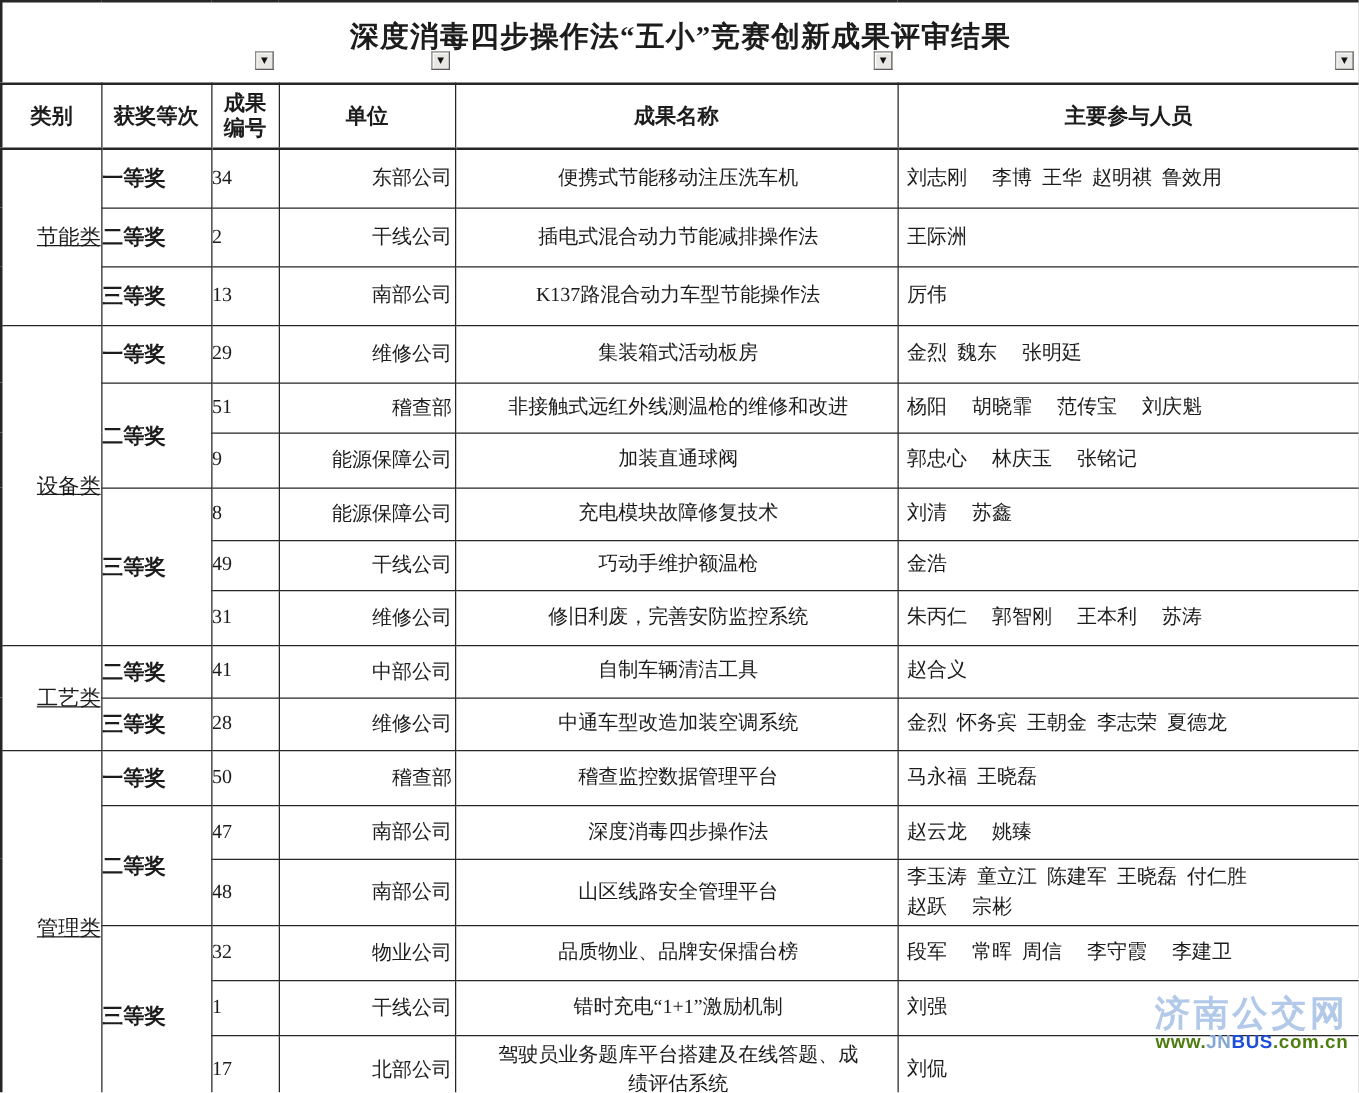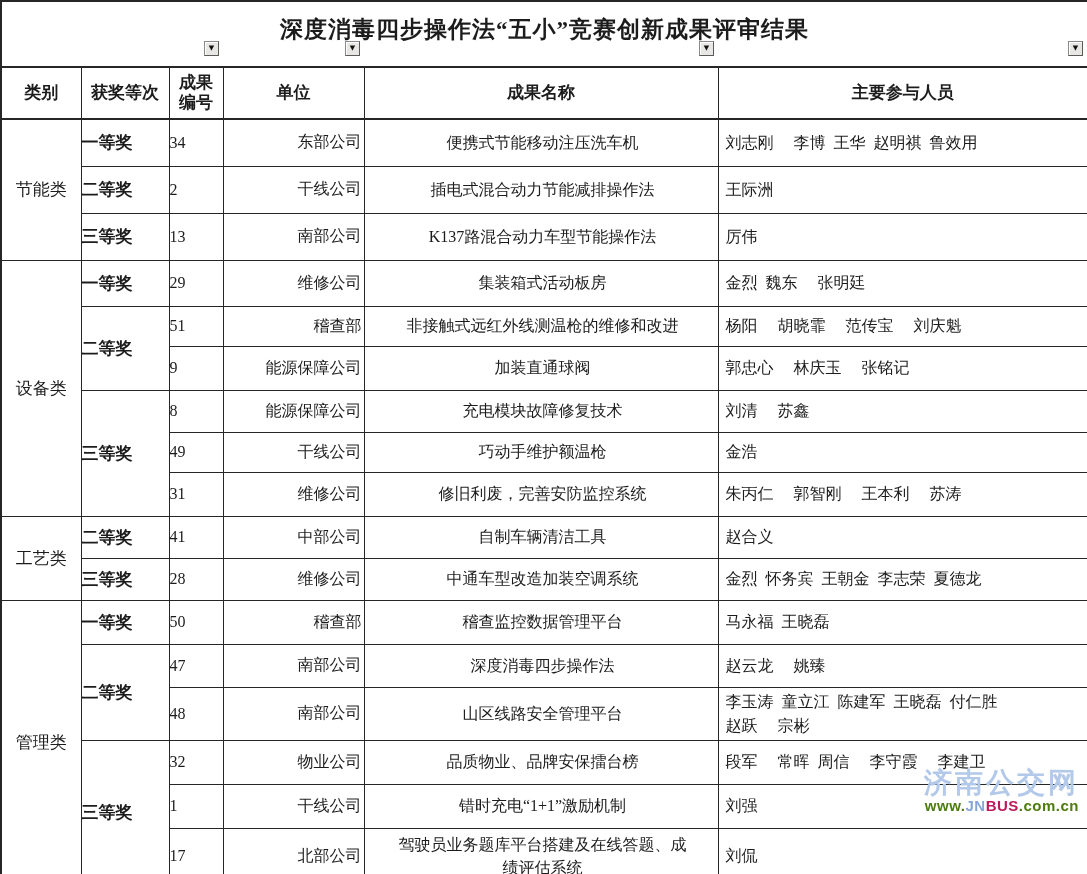--- a/index.html
+++ b/index.html
@@ -29,21 +29,21 @@
   }
   tr.hdr th {
     height:50px;
     font-size:17px; font-weight:bold;
     text-align:center; vertical-align:middle;
     border-bottom:2px solid #262626;
     line-height:1.2;
     padding:0;
   }
   td { font-size:16px; vertical-align:middle; }
-  .cat-cell   { text-align:center; font-size:17px; padding:0; }
+  .cat-cell   { text-align:right; font-size:17px; padding:0;text-decoration:underline; }
   .award-cell { font-size:17px; font-weight:bold; padding:0; }
   .id-cell    { text-align:left; padding:0;margin-top:28px; }
   .unit-cell  { text-align:right; padding:0 2px;margin-top:46px; }
   .name-cell  { text-align:center; padding:2px 4px 2px 7px; white-space:pre-wrap; line-height:1.45; }
   .ppl-cell   { text-align:left; padding:2px 4px 2px 7px; white-space:pre-wrap; line-height:1.5; }
 
   .filter-btn {
     position:absolute;
     width:15px; height:15px;
     background:#e9e7e4;
@@ -53,32 +53,32 @@
     display:flex; align-items:center; justify-content:center;
     cursor:pointer; box-sizing:border-box;
   }
   .filter-btn .arr { font-size:7px; line-height:1; color:#111; font-family:"DejaVu Sans",sans-serif; }
   .fb1 { left:204px; top:41px; }
   .fb2 { left:345px; top:41px; }
   .fb3 { left:699px; top:41px; }
   .fb4 { left:1068px; top:41px; }
 
   .watermark {
-    position:absolute; left:924px; top:768px;
-    text-align:right; pointer-events:none;
+    position:absolute; left:924px; top:796px;
+    text-align:center; pointer-events:none;
     font-family:"Liberation Sans","DejaVu Sans",sans-serif;
   }
   .wm-line1 {
     font-size:28px; font-weight:bold;
     color:#b3c9e9; letter-spacing:3px; line-height:1.05;
   }
   .wm-line2 { font-size:15px; font-weight:bold; letter-spacing:0.5px; }
   .wm-gray { color:#4d7c0f; }
   .wm-blue { color:#85a7d8; }
-  .wm-red  { color:#be185d; }
+  .wm-red  { color:#1d4ed8; }
 </style>
 </head>
 <body>
 
 <div class="sheet">
 
   <table class="results">
     <colgroup>
       <col style="width:80px">
         <col style="width:88px">

